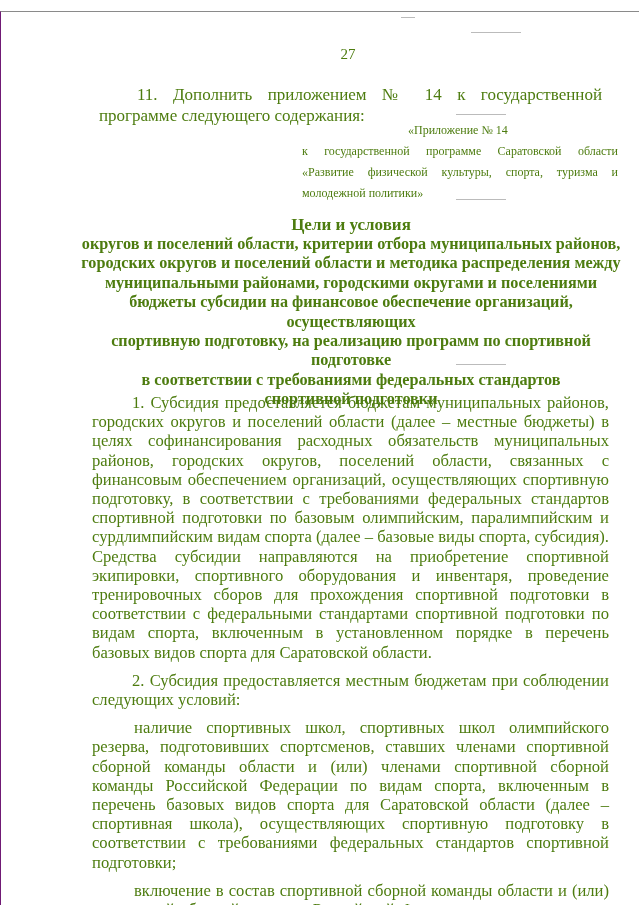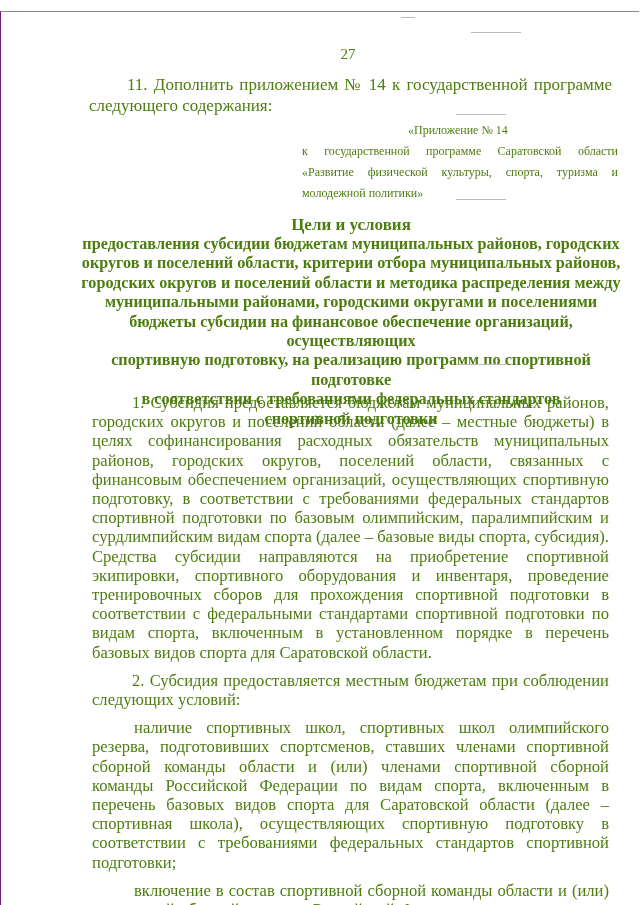--- a/index.html
+++ b/index.html
@@ -12,21 +12,21 @@
   }
   .page-number {
     position: absolute; top: 34px; left: 0; width: 100%;
     text-align: center; font-size: 15px; margin-left: 28px;
   }
   .intro {
     position: absolute; left: 82px; top: 56px; width: 535px;
     font-size: 17px; line-height: 21px; text-align: justify;
     text-align-last: left;
   }
-  .intro p { margin: 6px; text-indent: 38px; }
+  .intro p { margin: 16px; text-indent: 38px; }
   .appendix {
     position: absolute; left: 301px; top: 108px; width: 316px;
     font-size: 12px; line-height: 21px;
   }
   .appendix .app-title { padding-left: 106px; }
   .appendix .app-text { text-align: justify; text-align-last: left; }
   .heading {
     position: absolute; left: 80px; top: 202px; width: 540px;
     font-weight: bold; text-align: center; font-size: 16.2px; line-height: 19.4px;
   }
@@ -57,21 +57,20 @@
 
   <div class="appendix">
     <div class="app-title">«Приложение № 14</div>
     <div class="app-text">к государственной программе Саратовской области «Развитие физической культуры, спорта, туризма и молодежной политики»</div>
   </div>
 
   <div class="speck" style="left:455px;top:187px;width:50px;"></div>
 
   <div class="heading">
     <div class="h-title">Цели и условия</div>
-    <div>предоставления субсидии бюджетам муниципальных районов, городских</div>
     <div>округов и поселений области, критерии отбора муниципальных районов,</div>
     <div>городских округов и поселений области и методика распределения между</div>
     <div>муниципальными районами, городскими округами и поселениями</div>
     <div>бюджеты субсидии на финансовое обеспечение организаций, осуществляющих</div>
     <div>спортивную подготовку, на реализацию программ по спортивной подготовке</div>
     <div>в соответствии с требованиями федеральных стандартов</div>
     <div>спортивной подготовки</div>
   </div>
 
   <div class="speck" style="left:455px;top:352px;width:50px;"></div>

